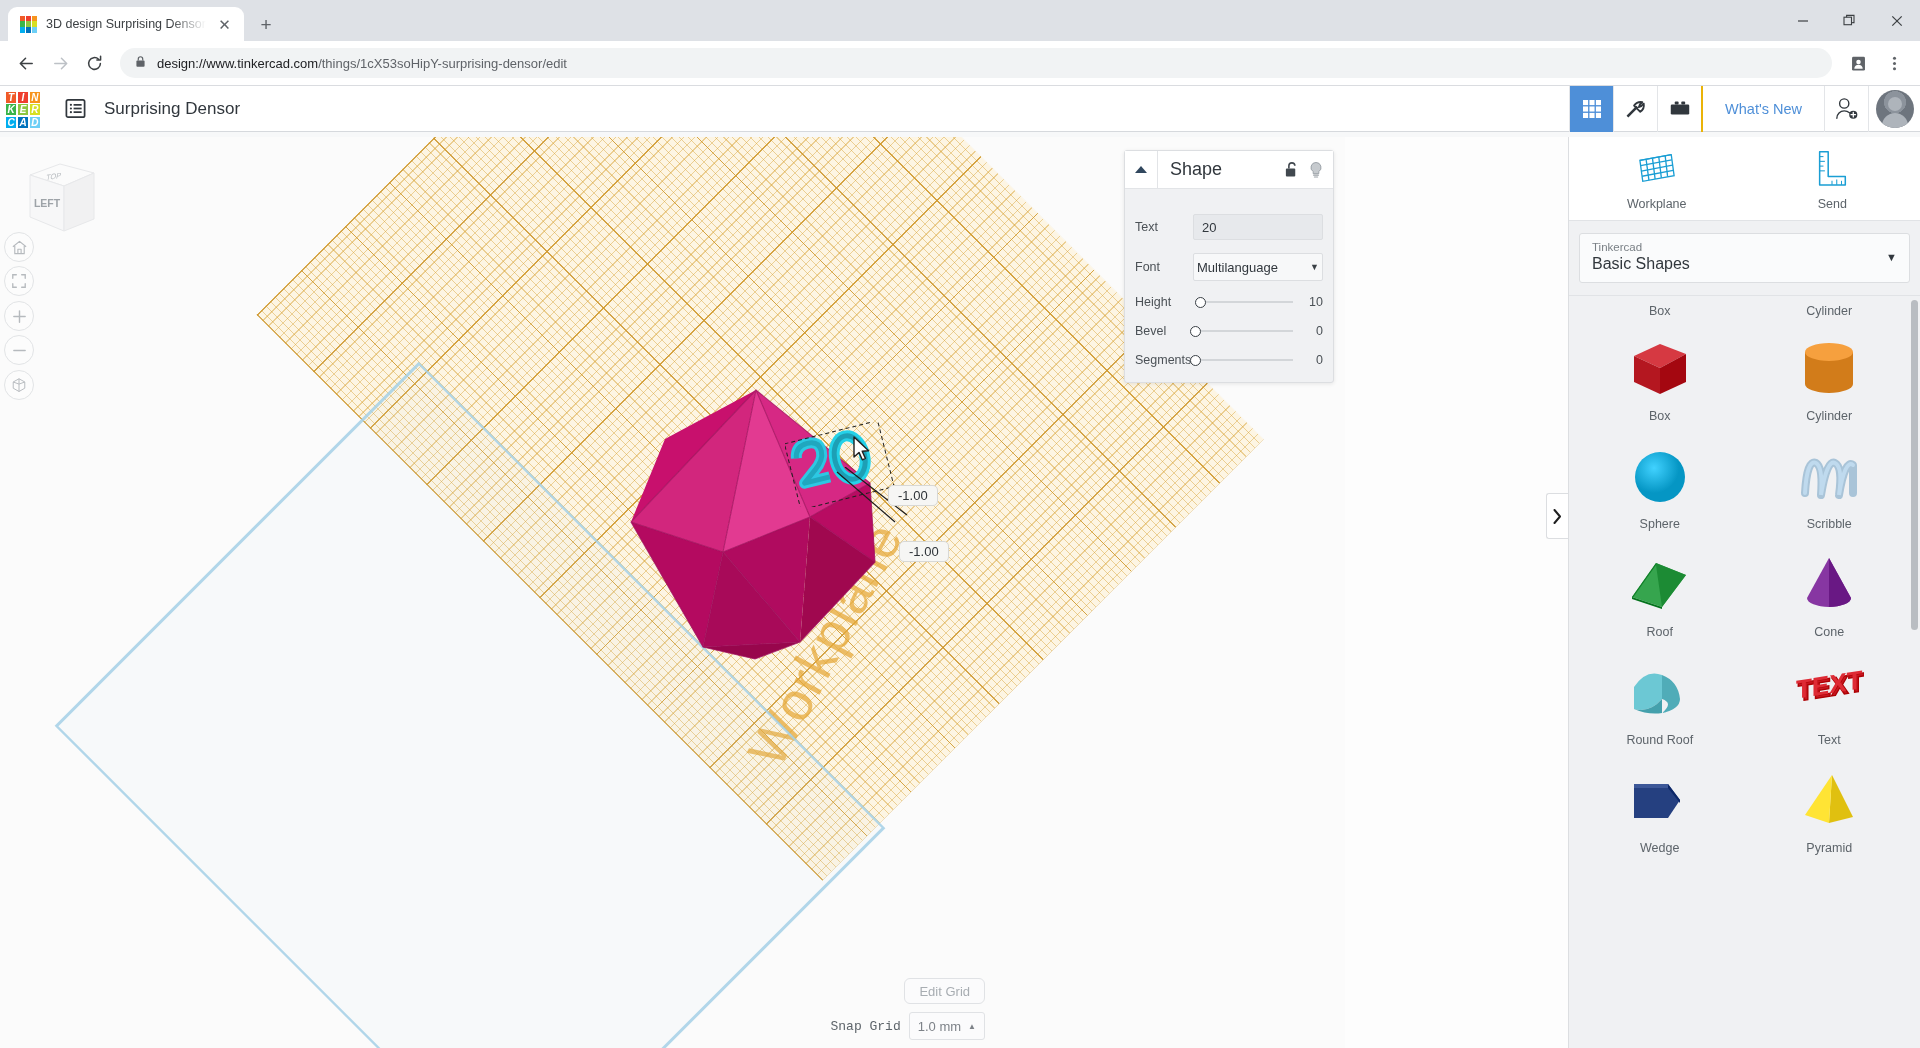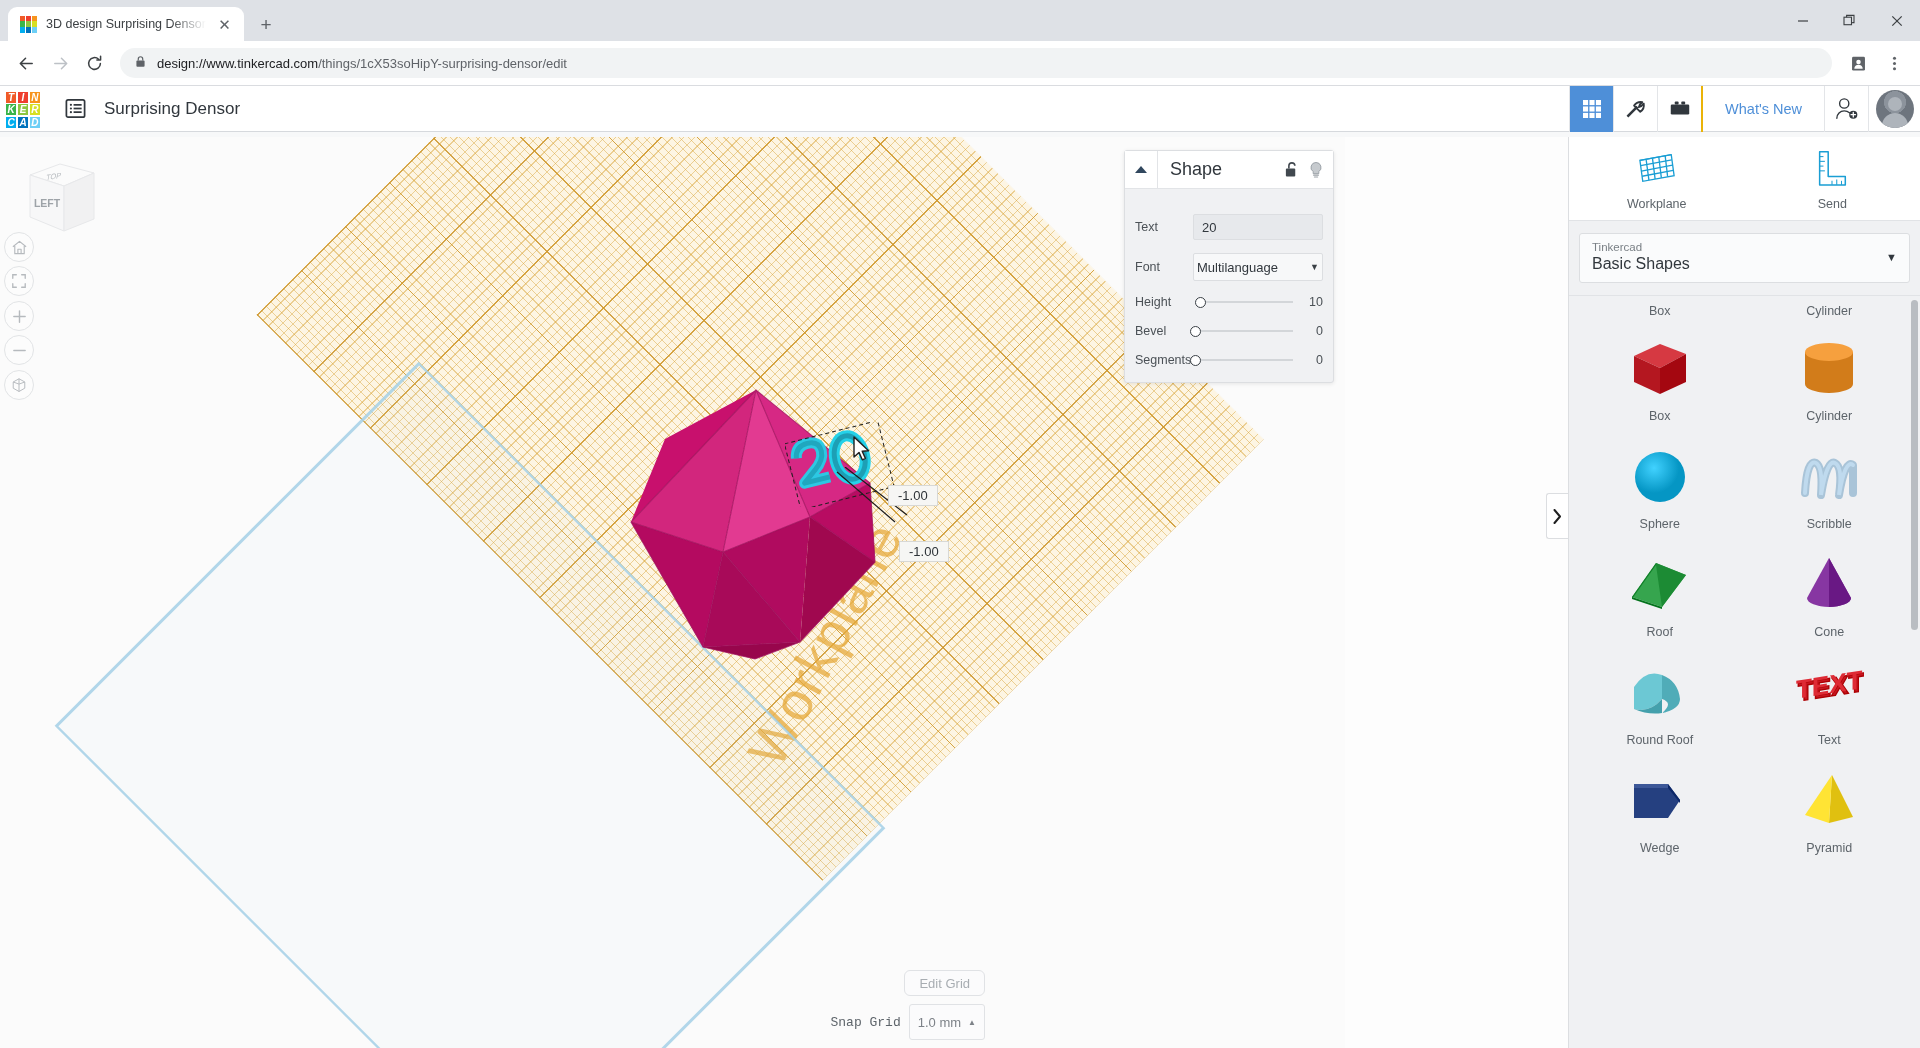--- a/index.html
+++ b/index.html
@@ -166,21 +166,21 @@
     transform: rotate(45deg) scaleY(0.78);
     background: rgba(205,230,243,.07);
   }
 
   
   .icosa { position: absolute; left: 625px; top: 250px; width: 265px; height: 275px; }
 
   
   .dimlabel {
     position: absolute; background: #f6f6f4; border: 1px solid #d7d8d6;
-    border-radius: 0; padding: 2px 9px; font-size: 13px; color: #2e3338;
+    border-radius: 5px; padding: 2px 9px; font-size: 13px; color: #2e3338;
     font-family: "Liberation Sans", sans-serif; cursor: text;
   }
 
   .cursor-arrow { position: absolute; left: 852px; top: 299px; pointer-events: none; }
 
   
   .viewcube { position: absolute; left: 18px; top: 22px; width: 84px; height: 88px; cursor: grab; }
   .navbtn-circ {
     position: absolute; left: 4px; width: 30px; height: 30px;
     border-radius: 50%; border: 1px solid #e2e4e6; background: #fcfcfc;
@@ -281,21 +281,21 @@
     display: flex; flex-direction: column; align-items: flex-end; gap: 8px;
   }
   .editgrid {
     height: 26px; padding: 0 14px; border: 1px solid #e0e2e5; background: #fbfbfc;
     border-radius: 6px; font-size: 13px; color: #a8adb2;
     display: flex; align-items: center; cursor: default;
   }
   .snaprow { display: flex; align-items: center; gap: 8px; }
   .snaplabel { font-size: 13px; color: #5d646a; font-family: Liberation Mono, monospace; }
   .snapsel {
-    height: 36px; padding: 0 8px; border: 1px solid #e0e2e5; background: #fbfbfc;
+    height: 28px; padding: 0 8px; border: 1px solid #e0e2e5; background: #fbfbfc;
     border-radius: 3px; font-size: 13px; color: #7d8288;
     display: flex; align-items: center; gap: 7px; cursor: pointer;
   }
 </style>
 </head>
 <body>
 
 <div class="browser-titlebar">
   <div class="tabstrip">
     <div class="tab">

